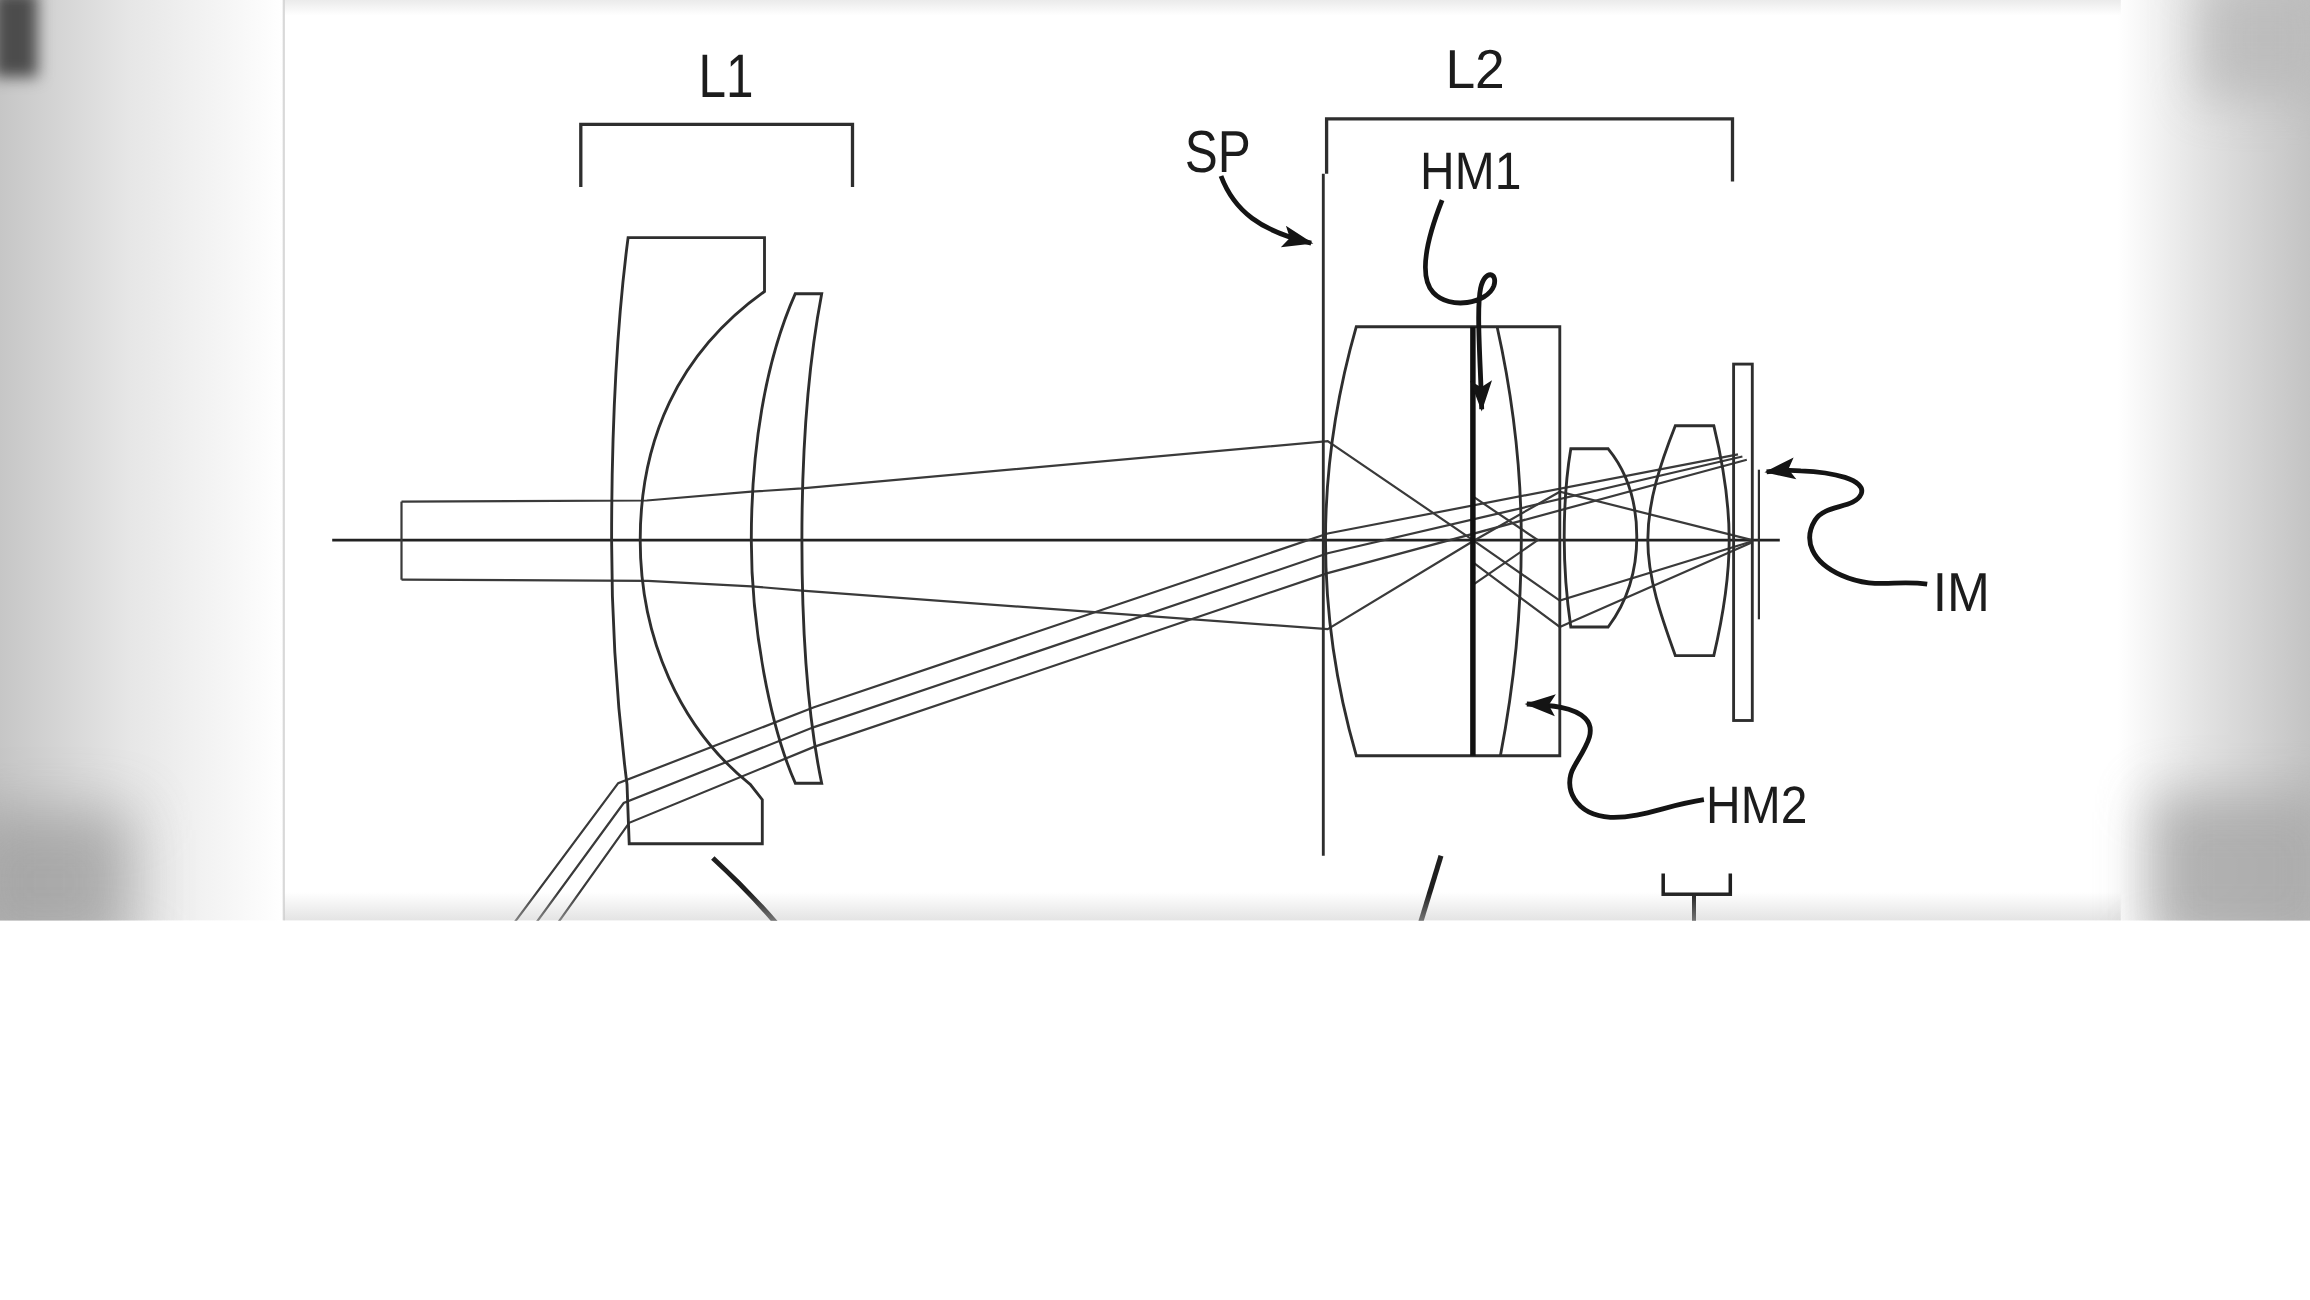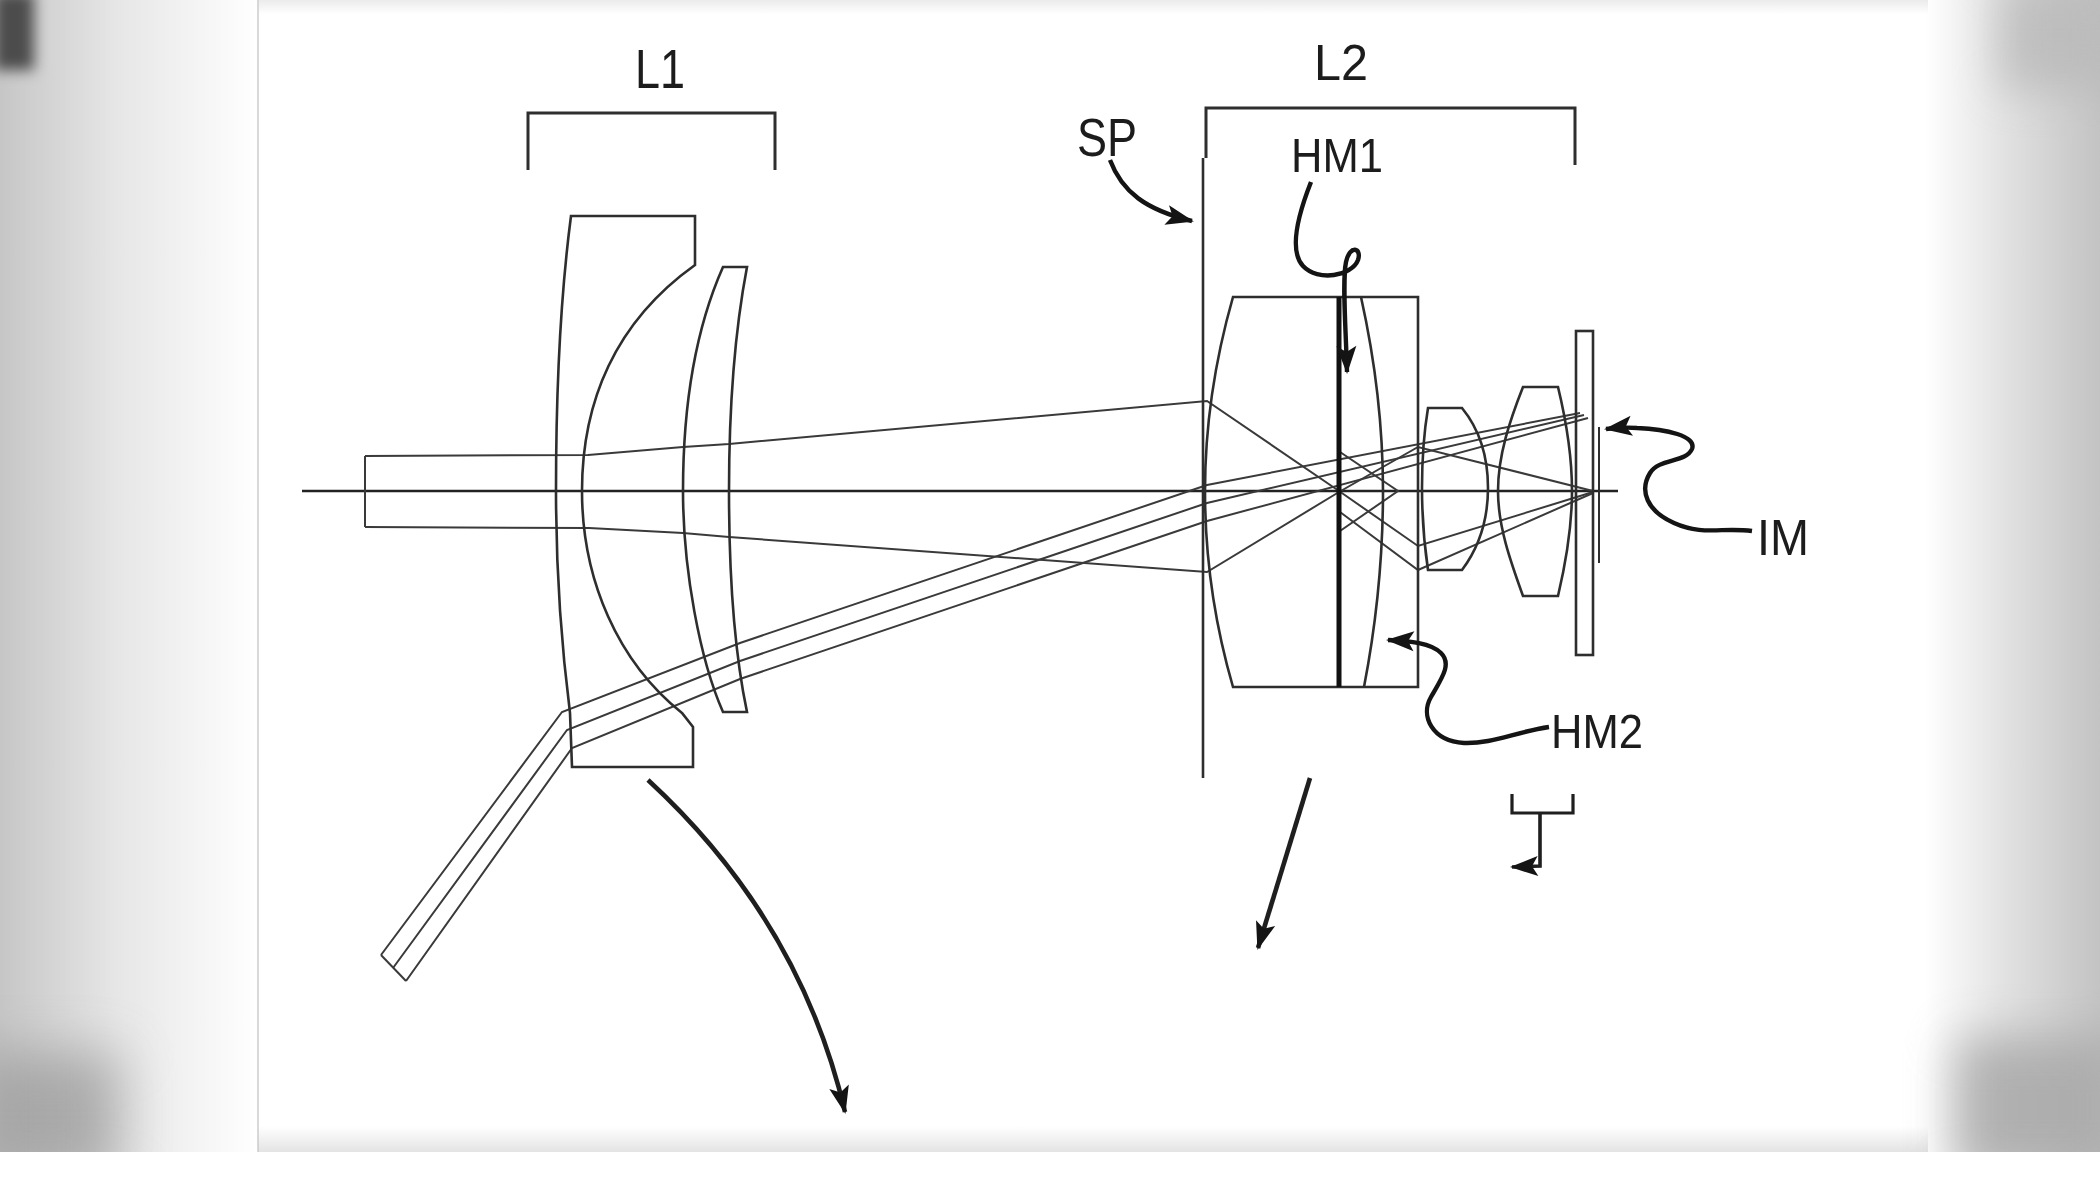--- a/index.html
+++ b/index.html
@@ -1,16 +1,16 @@
 <!DOCTYPE html>
 <html><head>
 <meta charset="utf-8">
 <style>
   html,body{margin:0;padding:0;background:#ffffff;}
-  #stage{position:relative;width:2100px;height:1152px;background:#ffffff;overflow:hidden;
+  #stage{position:relative;width:2100px;height:837px;background:#ffffff;overflow:hidden;
          font-family:"Liberation Sans", sans-serif;}
   #stage svg{position:absolute;left:0;top:0;}
   .fig-label{fill:#1c1c1c;font-family:"Liberation Sans", sans-serif;font-weight:500;}
   
   .ovl{position:absolute;pointer-events:none;}
   .vig-left{left:0;top:0;width:258px;height:100%;
     background:linear-gradient(to right,#c6c6c6 0%,#e6e6e6 45%,#f8f8f8 85%,rgba(255,255,255,0) 100%);}
   .vig-left-line{left:257px;top:0;width:2px;height:100%;background:#cfcfcf;opacity:.8;}
   .vig-right{right:0;top:0;width:175px;height:100%;
     background:linear-gradient(to left,#c3c3c3 0%,#e2e2e2 55%,rgba(255,255,255,0) 100%);}

